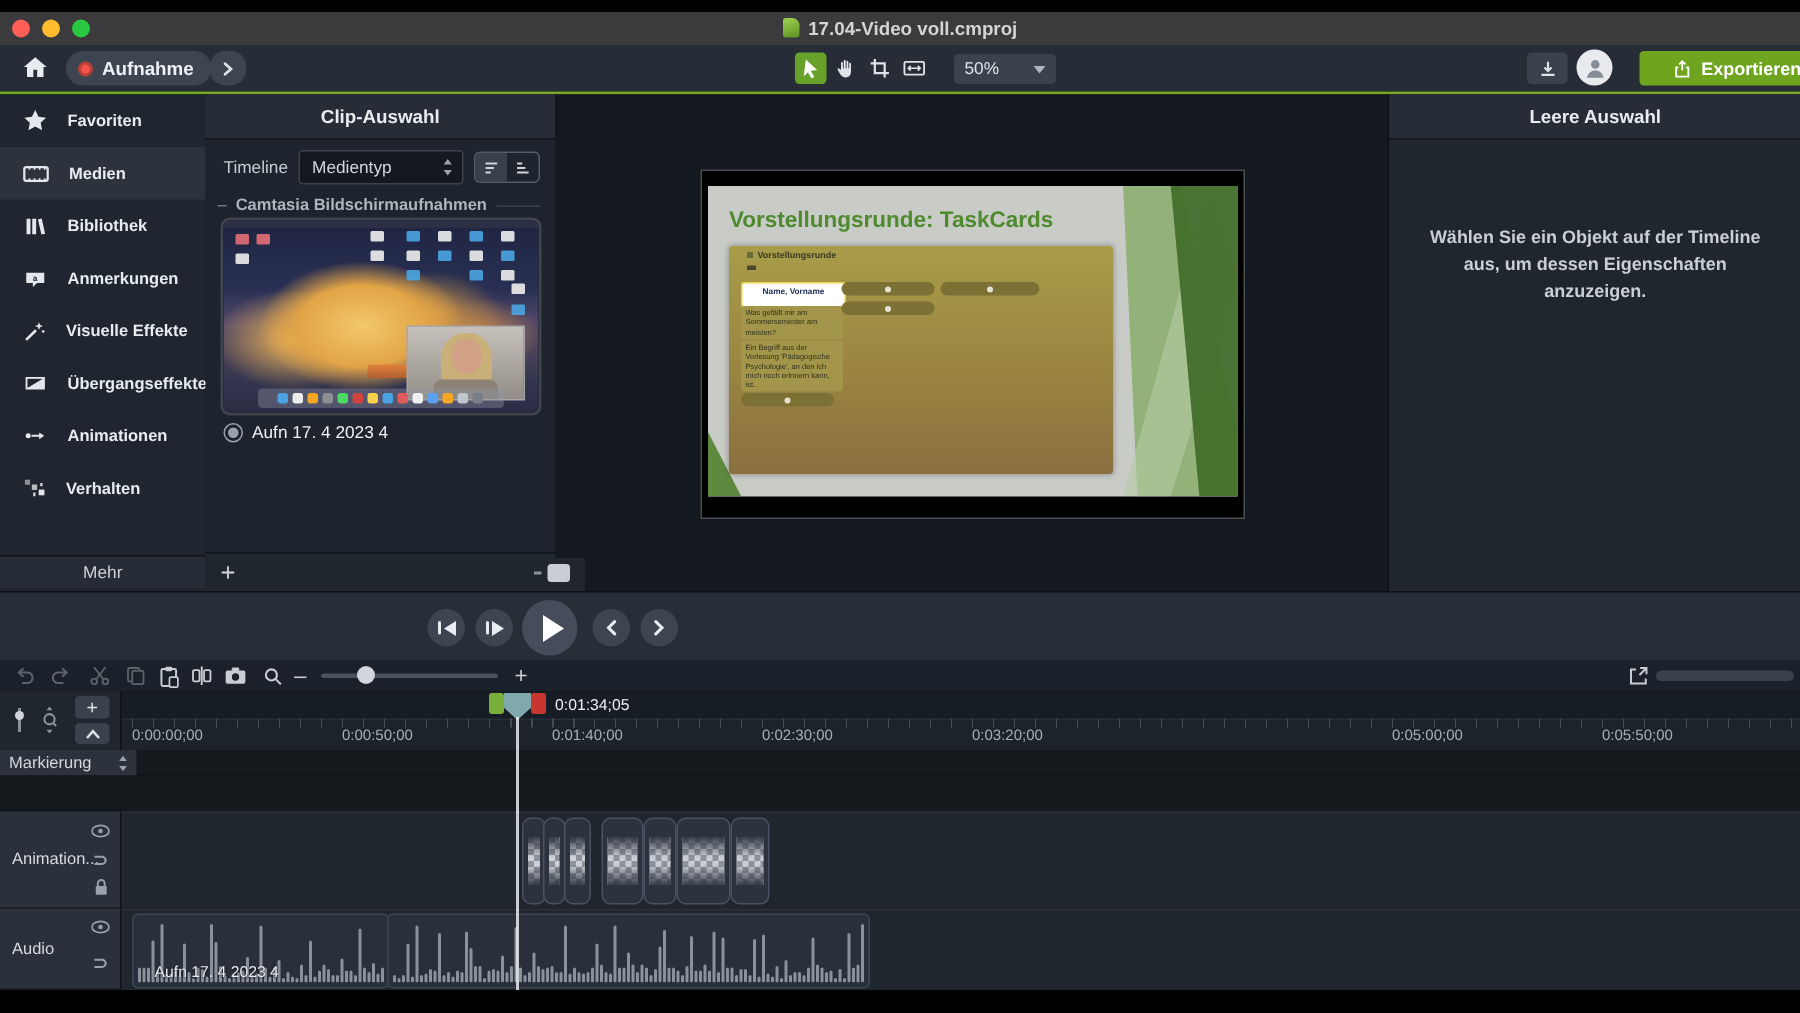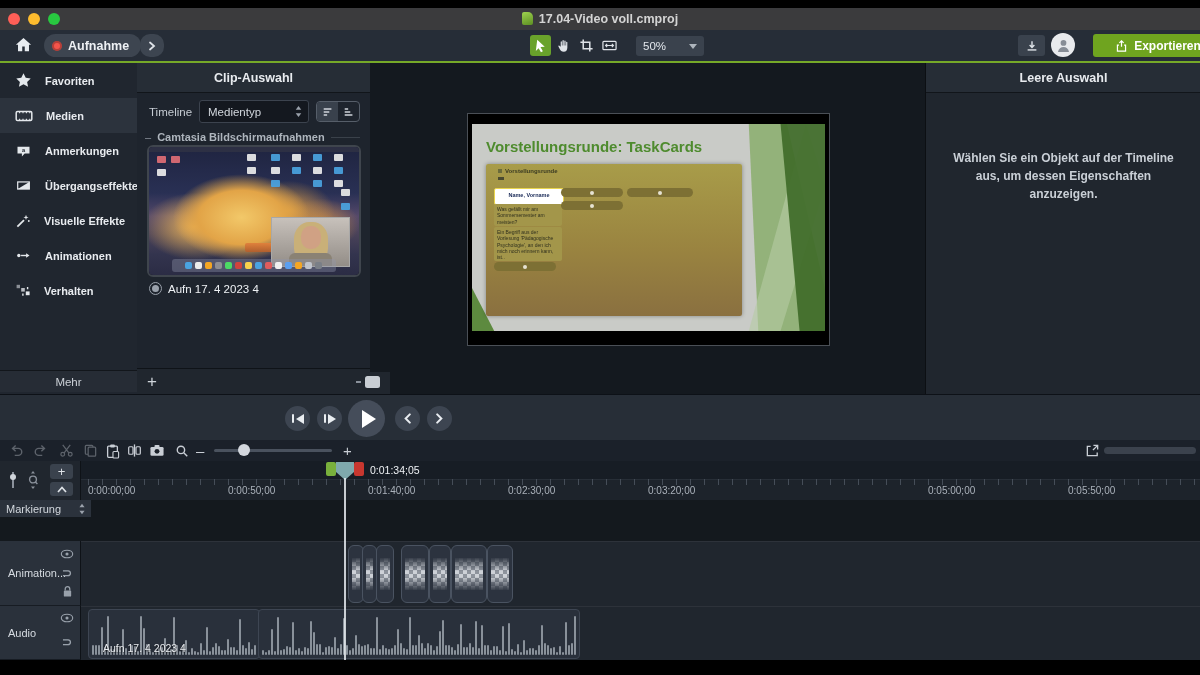--- a/index.html
+++ b/index.html
@@ -280,44 +280,52 @@
               <svg width="18" height="16" viewBox="0 0 18 16">
                 <rect x="1.2" y="3.4" width="15.6" height="9.2" rx="1.4" fill="none" stroke="#e4e8ec" stroke-width="1.5"></rect>
                 <path d="M4.6 3.4v1.8M8 3.4v1.8M11.4 3.4v1.8M14.8 3.4v1.8M4.6 10.8v1.8M8 10.8v1.8M11.4 10.8v1.8M14.8 10.8v1.8" stroke="#e4e8ec" stroke-width="1.1"></path>
               </svg>
             </span>
             <span class="lbl">Medien</span>
           </div>
           <div class="side-item">
             <span>
               <svg width="17" height="16" viewBox="0 0 16 16">
+                <path d="M2.2 2.8h2.6v10.4H2.2zM6 2.8h2.6v10.4H6zM9.8 3.3l2.5-.6 2.3 10.1-2.5.6z" fill="#e4e8ec"></path>
+              </svg>
+            </span>
+            <span class="lbl">Bibliothek</span>
+          </div>
+          <div class="side-item">
+            <span>
+              <svg width="17" height="16" viewBox="0 0 16 16">
                 <path d="M2 3.8h12v6.8H9.2L6.4 13.4v-2.8H2z" fill="#e4e8ec"></path>
                 <text x="6.4" y="9.2" font-size="5.6" font-weight="bold" fill="#20262f" font-family="inherit">a</text>
               </svg>
             </span>
             <span class="lbl">Anmerkungen</span>
-          </div>
-          <div class="side-item">
-            <span>
-              <svg width="17" height="15" viewBox="0 0 16 16">
-                <rect x="1.8" y="4.2" width="12.4" height="7.6" fill="none" stroke="#e4e8ec" stroke-width="1.3"></rect>
-                <path d="M1.8 11.8l12.4-7.6v7.6z" fill="#e4e8ec"></path>
-              </svg>
-            </span>
-            <span class="lbl">Übergangseffekte</span>
           </div>
           <div class="side-item">
             <span>
               <svg width="16" height="16" viewBox="0 0 16 16">
                 <path d="M2.4 13.6L9 7.2" stroke="#e4e8ec" stroke-width="1.8"></path>
                 <path d="M11 1.8l.7 1.9 1.9.7-1.9.7-.7 1.9-.7-1.9-1.9-.7 1.9-.7z" fill="#e4e8ec"></path>
                 <circle cx="13.8" cy="8" r=".9" fill="#e4e8ec"></circle>
               </svg>
             </span>
             <span class="lbl">Visuelle Effekte</span>
+          </div>
+          <div class="side-item">
+            <span>
+              <svg width="17" height="15" viewBox="0 0 16 16">
+                <rect x="1.8" y="4.2" width="12.4" height="7.6" fill="none" stroke="#e4e8ec" stroke-width="1.3"></rect>
+                <path d="M1.8 11.8l12.4-7.6v7.6z" fill="#e4e8ec"></path>
+              </svg>
+            </span>
+            <span class="lbl">Übergangseffekte</span>
           </div>
           <div class="side-item">
             <span>
               <svg width="17" height="15" viewBox="0 0 16 16">
                 <circle cx="3" cy="8" r="1.8" fill="#e4e8ec"></circle>
                 <path d="M5.4 8h6" stroke="#e4e8ec" stroke-width="1.5"></path>
                 <path d="M10.8 5.6L14.4 8l-3.6 2.4z" fill="#e4e8ec"></path>
               </svg>
             </span>
             <span class="lbl">Animationen</span>

